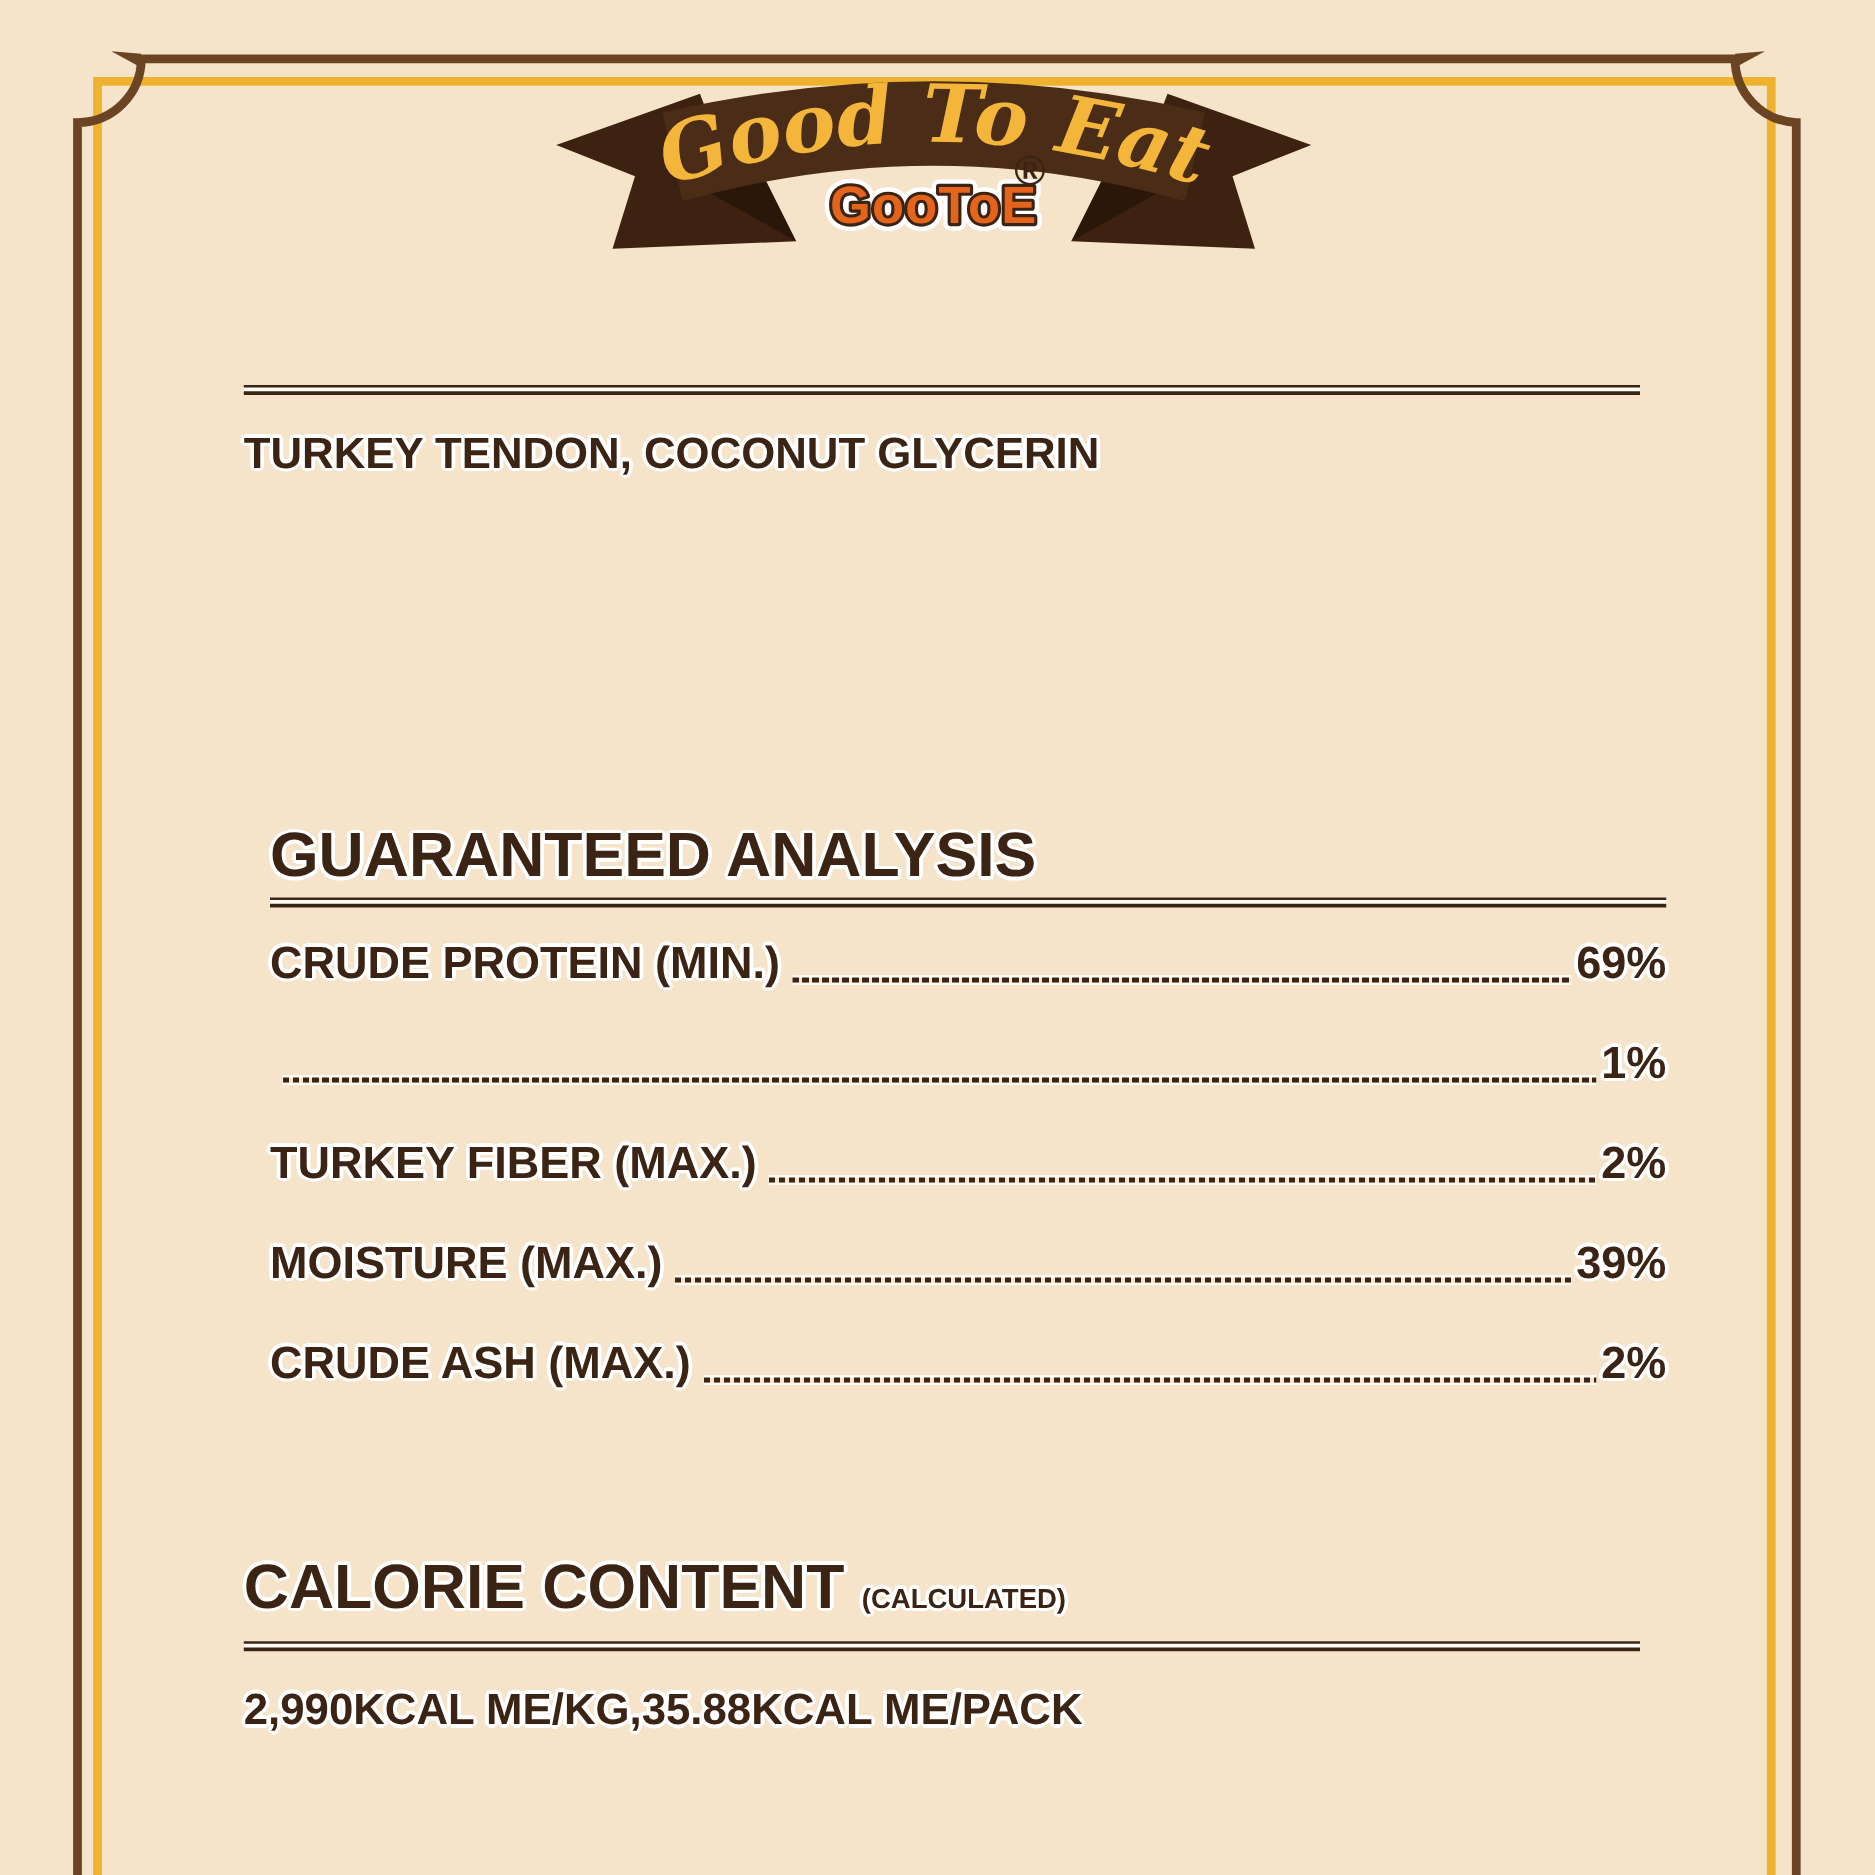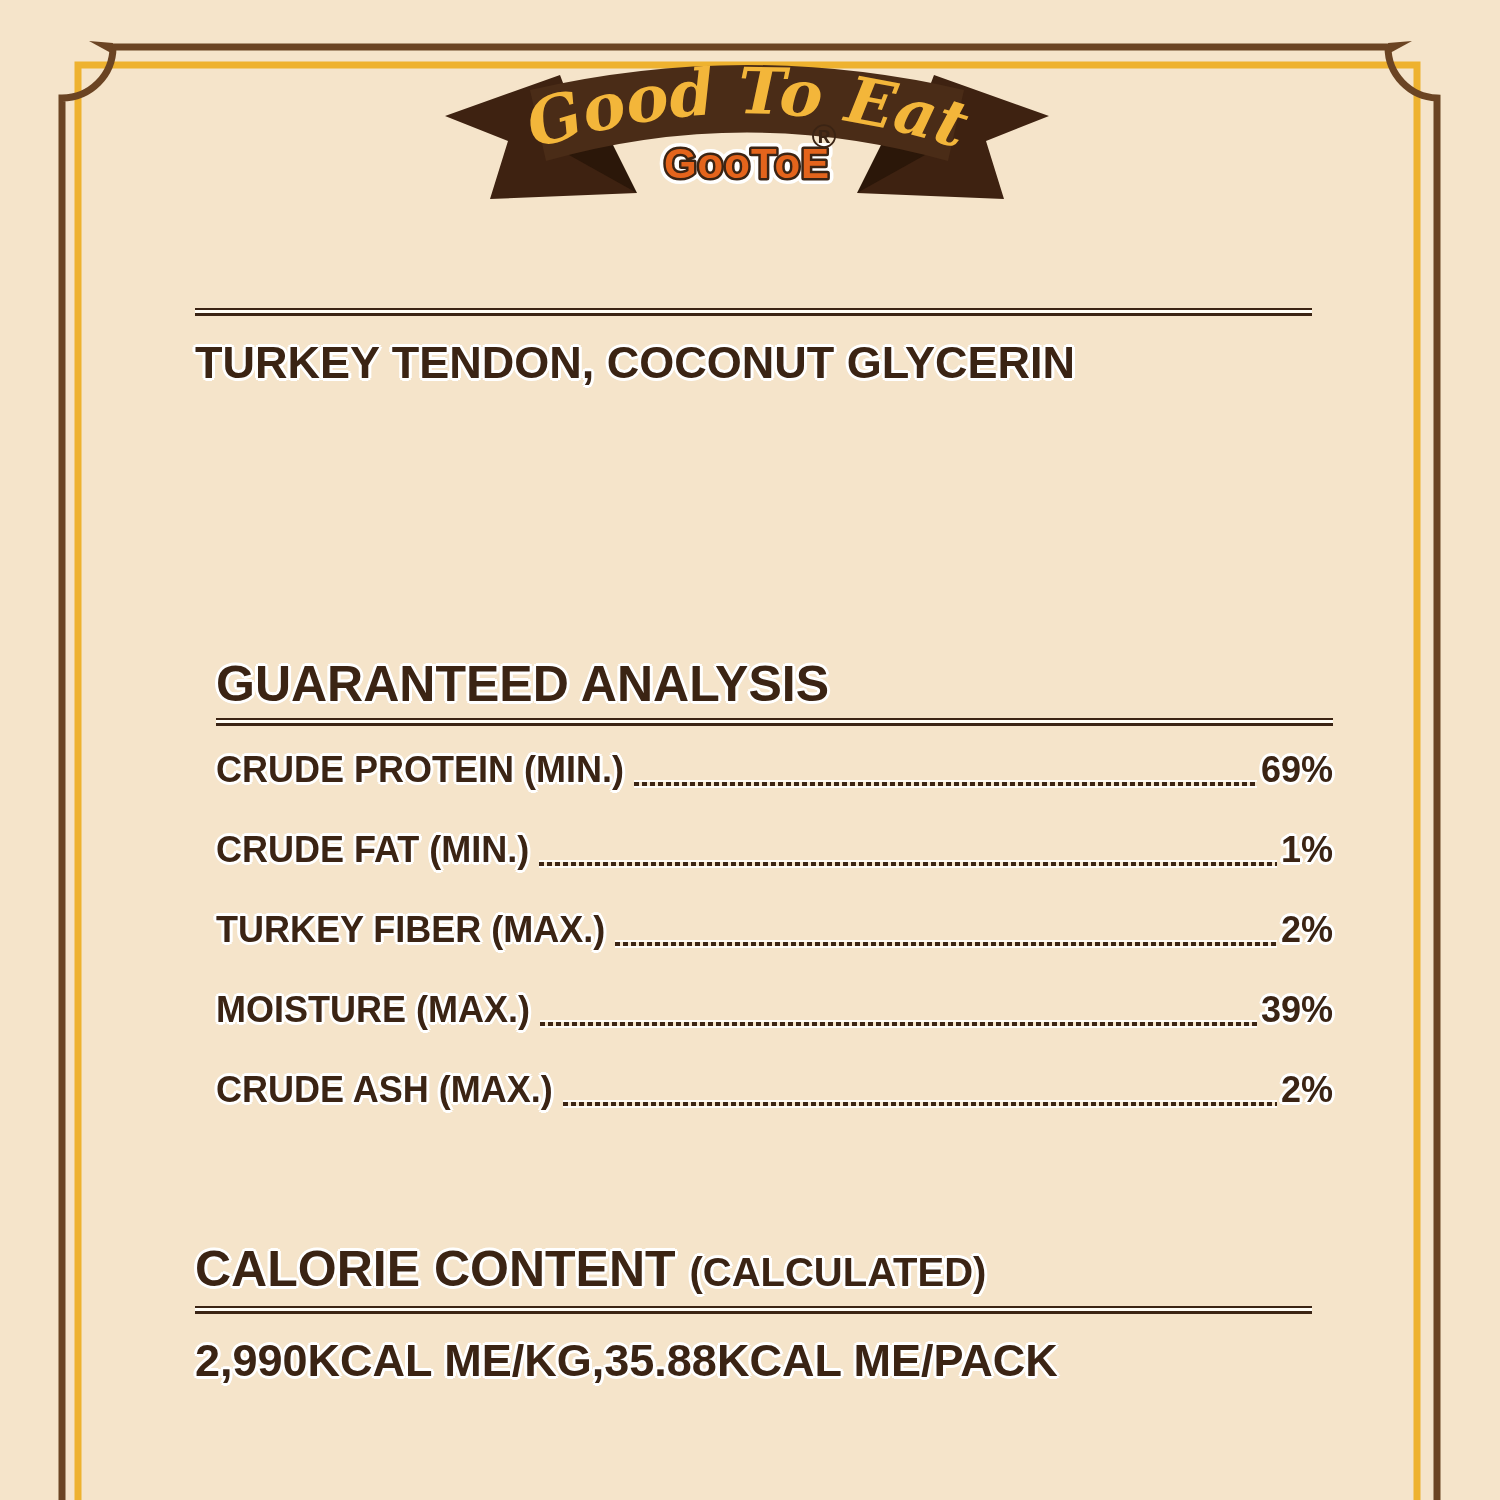--- a/index.html
+++ b/index.html
@@ -26,30 +26,30 @@
   .section{position:absolute;left:195px;width:1117px;}
   .sec-ingredients{top:300px;}
   .sec-analysis{top:658px;margin-left:21px;}
   .sec-calorie{top:1243px;}
 
   .heading{
     font-size:50px;line-height:52px;font-weight:700;
     letter-spacing:0px;white-space:nowrap;
   }
   .heading .sub{
-    font-size:40px;font-weight:700;letter-spacing:0px;
+    font-size:22px;font-weight:700;letter-spacing:0px;
   }
   .rule{
     margin-top:8px;height:8px;box-sizing:border-box;
     background:#fffdf6;
     border-top:2px solid #3b2414;
     border-bottom:3px solid #3b2414;
   }
   .bodyline{
-    margin-top:22px;font-size:45px;line-height:50px;font-weight:700;
+    margin-top:22px;font-size:35px;line-height:50px;font-weight:700;
     white-space:nowrap;
   }
 
   .ga-rows{margin-top:20px;}
   .ga-row{
     display:flex;align-items:flex-end;
     font-size:36px;line-height:48px;font-weight:700;
     margin-bottom:32px;white-space:nowrap;
   }
   .ga-label{flex:0 0 auto;}
@@ -106,21 +106,20 @@
   <div class="section sec-analysis">
     <div class="heading halo">GUARANTEED ANALYSIS</div>
     <div class="rule"></div>
     <div class="ga-rows">
       <div class="ga-row">
         <span class="ga-label halo">CRUDE PROTEIN (MIN.)</span>
         <span class="leader"></span>
         <span class="ga-value halo">69%</span>
       </div>
       <div class="ga-row">
-        <span class="ga-label halo">CRUDE FAT (MIN.)</span>
         <span class="leader"></span>
         <span class="ga-value halo">1%</span>
       </div>
       <div class="ga-row">
         <span class="ga-label halo">TURKEY FIBER (MAX.)</span>
         <span class="leader"></span>
         <span class="ga-value halo">2%</span>
       </div>
       <div class="ga-row">
         <span class="ga-label halo">MOISTURE (MAX.)</span>

